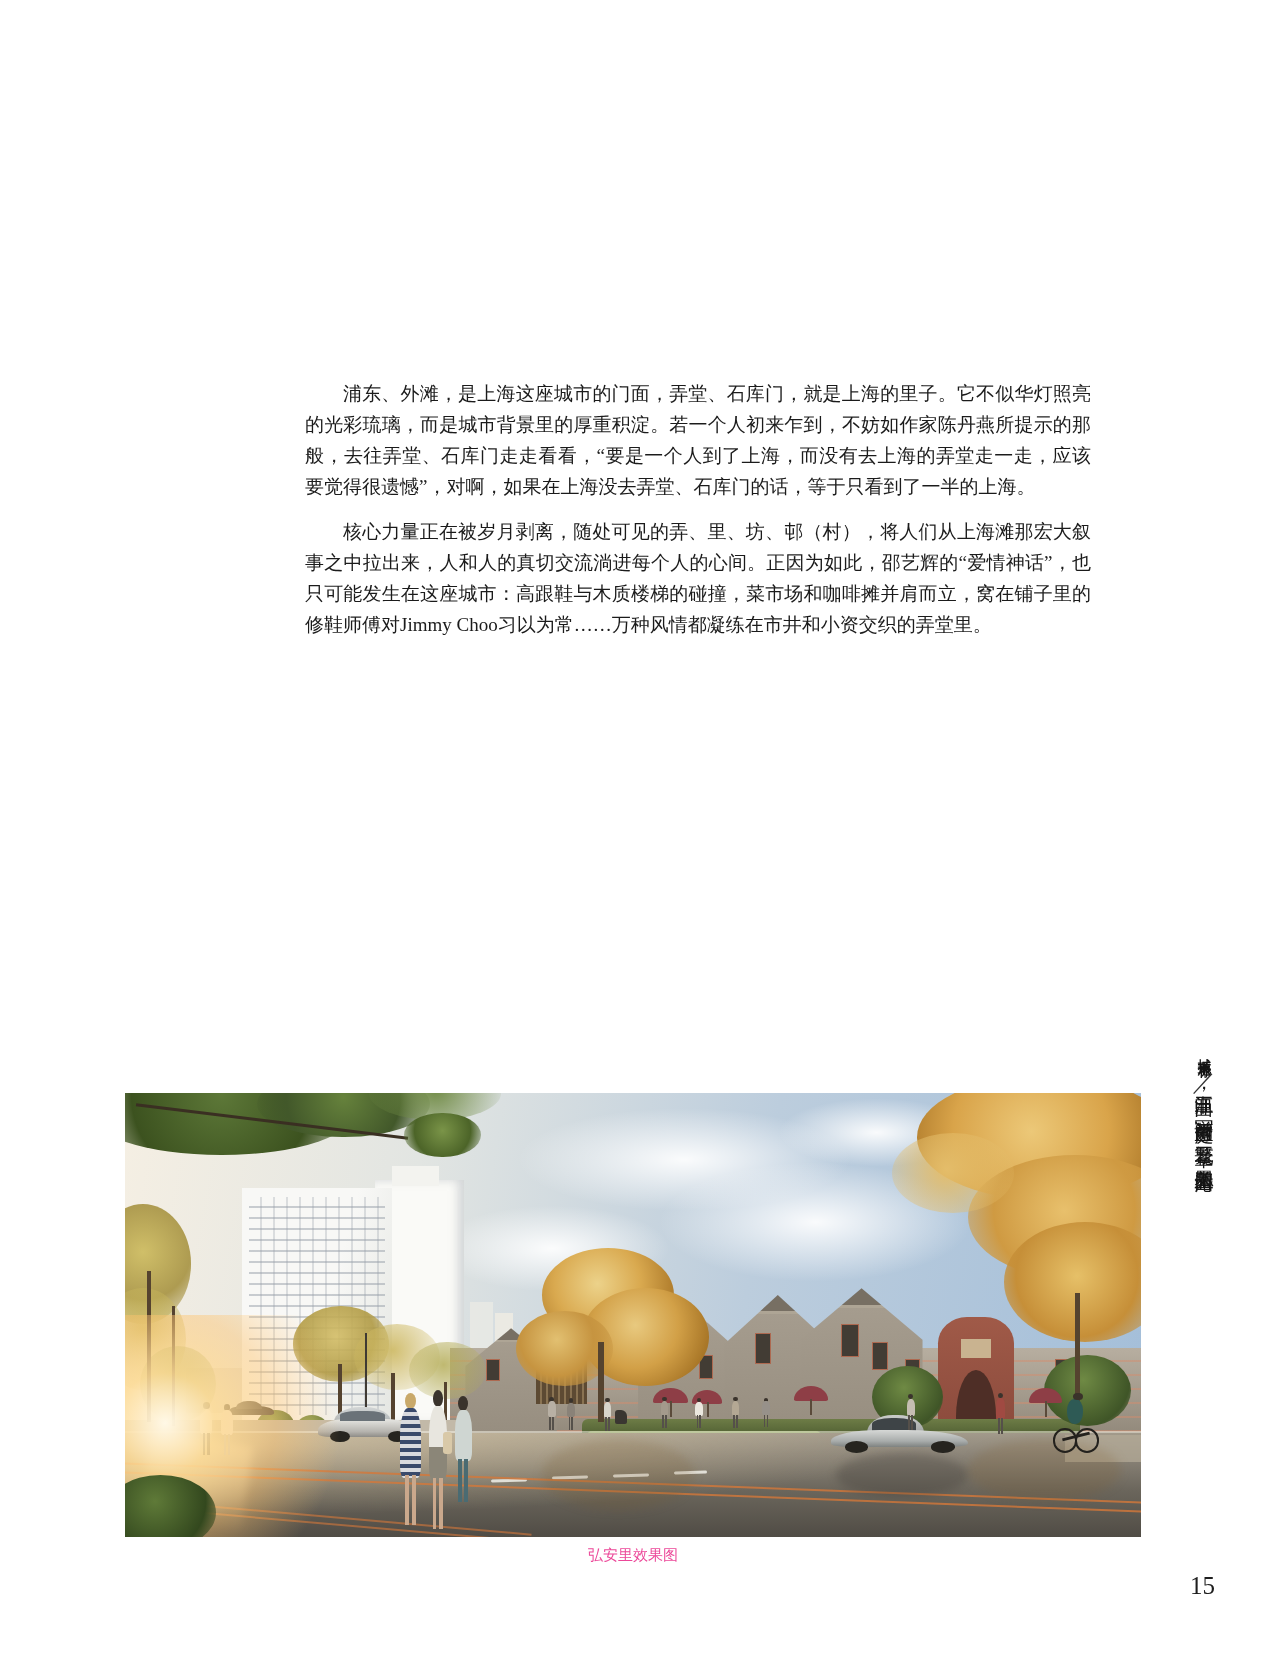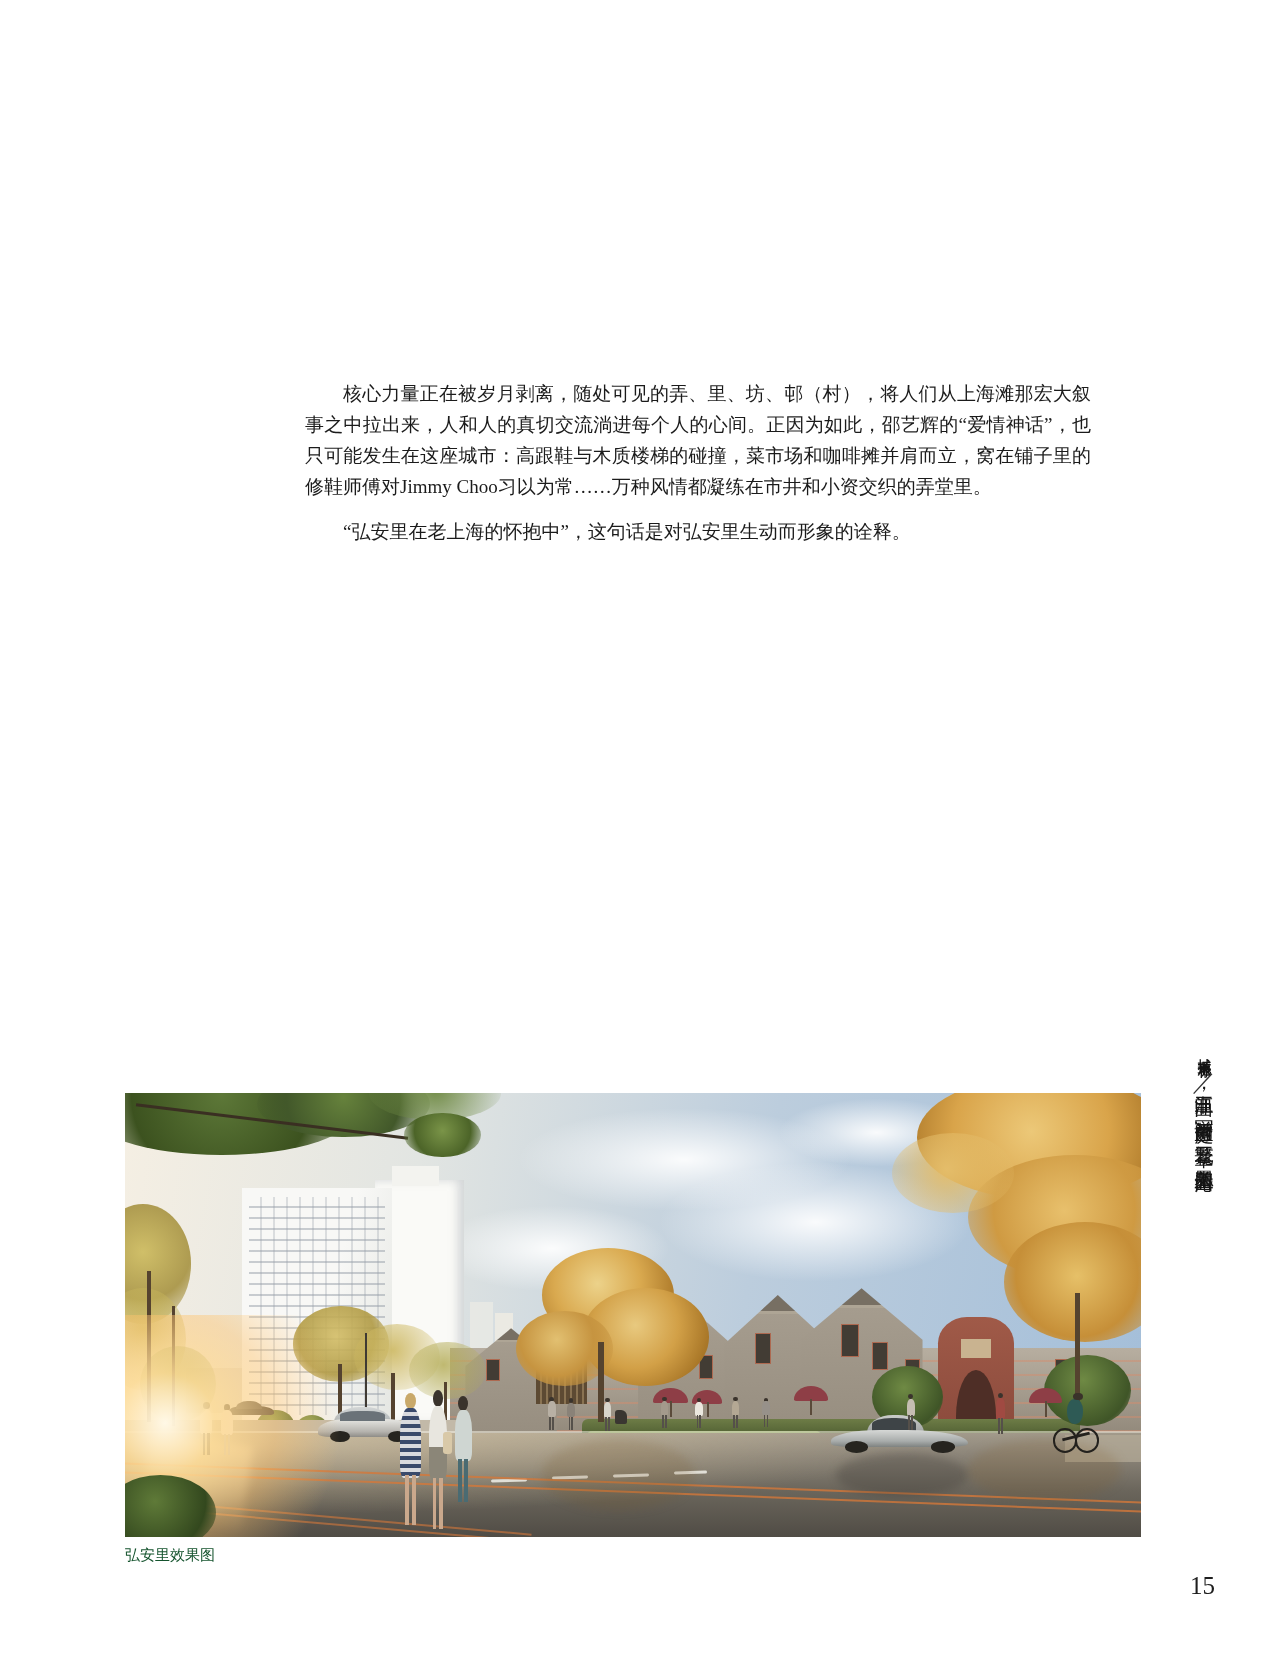--- a/index.html
+++ b/index.html
@@ -25,38 +25,38 @@
   .p-torso{position:absolute;left:12%;top:13%;width:76%;height:48%;border-radius:40% 40% 18% 18%;}
   .p-leg1{position:absolute;left:28%;top:59%;width:16%;height:41%;background:#55504a;}
   .p-leg2{position:absolute;left:54%;top:59%;width:16%;height:41%;background:#55504a;}
   .umb{position:absolute;}
   .umb-top{position:absolute;left:0;top:0;width:100%;height:52%;border-radius:50% 50% 10% 10%/90% 90% 10% 10%;background:#8e3e46;}
   .umb-pole{position:absolute;left:48%;top:45%;width:2px;height:55%;background:#5a4a3a;}
   .cloud{position:absolute;background:radial-gradient(ellipse at center,rgba(255,255,255,.92) 0%,rgba(255,255,255,0) 68%);}
   .trunk{position:absolute;background:#55432f;}
   .dash{position:absolute;height:3px;background:rgba(250,250,244,.78);border-radius:2px;}
   
-  .caption{position:absolute;left:125px;top:1546px;width:1016px;text-align:left;
-           font-family:"Liberation Sans",sans-serif;font-size:15px;color:#14532d;}
+  .caption{position:absolute;left:125px;top:1546px;width:1016px;text-align:center;
+           font-family:"Liberation Sans",sans-serif;font-size:15px;color:#ec4899;}
   .vside{position:absolute;left:1188px;top:1048px;width:32px;writing-mode:vertical-rl;
          color:#141414;line-height:32px;}
   .vside .cat{font-family:"Liberation Sans",sans-serif;font-weight:bold;font-size:13px;letter-spacing:2px;}
   .vside .sep{font-size:24px;color:#333;}
   .vside .ttl{font-family:"Liberation Serif",serif;font-size:19px;letter-spacing:1px;}
   .folio{position:absolute;left:1190px;top:1572px;font-family:"Liberation Serif",serif;
          font-size:25px;color:#1e1e1e;}
 </style>
 </head>
 <body>
 
 <div class="page">
 
   <div class="article">
+    <p>浦东、外滩，是上海这座城市的门面，弄堂、石库门，就是上海的里子。它不似华灯照亮的光彩琉璃，而是城市背景里的厚重积淀。若一个人初来乍到，不妨如作家陈丹燕所提示的那般，去往弄堂、石库门走走看看，“要是一个人到了上海，而没有去上海的弄堂走一走，应该要觉得很遗憾”，对啊，如果在上海没去弄堂、石库门的话，等于只看到了一半的上海。</p>
     <p>核心力量正在被岁月剥离，随处可见的弄、里、坊、邨（村），将人们从上海滩那宏大叙事之中拉出来，人和人的真切交流淌进每个人的心间。正因为如此，邵艺辉的“爱情神话”，也只可能发生在这座城市：高跟鞋与木质楼梯的碰撞，菜市场和咖啡摊并肩而立，窝在铺子里的修鞋师傅对Jimmy Choo习以为常……万种风情都凝练在市井和小资交织的弄堂里。</p>
-    <p>“弘安里在老上海的怀抱中”，这句话是对弘安里生动而形象的诠释。</p>
   </div>
 
   <div class="photo">
 
     <div class="abs" style="inset:0;background:linear-gradient(100deg,#f5efe3 0%,#e2e5e2 28%,#bccddd 60%,#a3bed9 100%);"></div>
     <div class="cloud" style="left:38%;top:3%;width:34%;height:24%;"></div>
     <div class="cloud" style="left:52%;top:15%;width:32%;height:28%;"></div>
     <div class="cloud" style="left:30%;top:25%;width:24%;height:20%;"></div>
     <div class="cloud" style="left:64%;top:1%;width:20%;height:16%;"></div>
 

